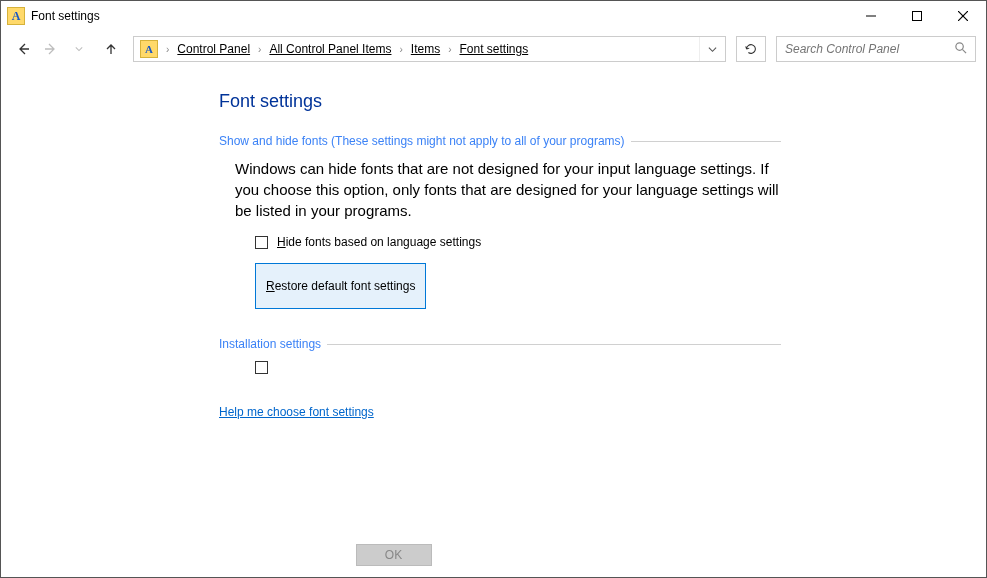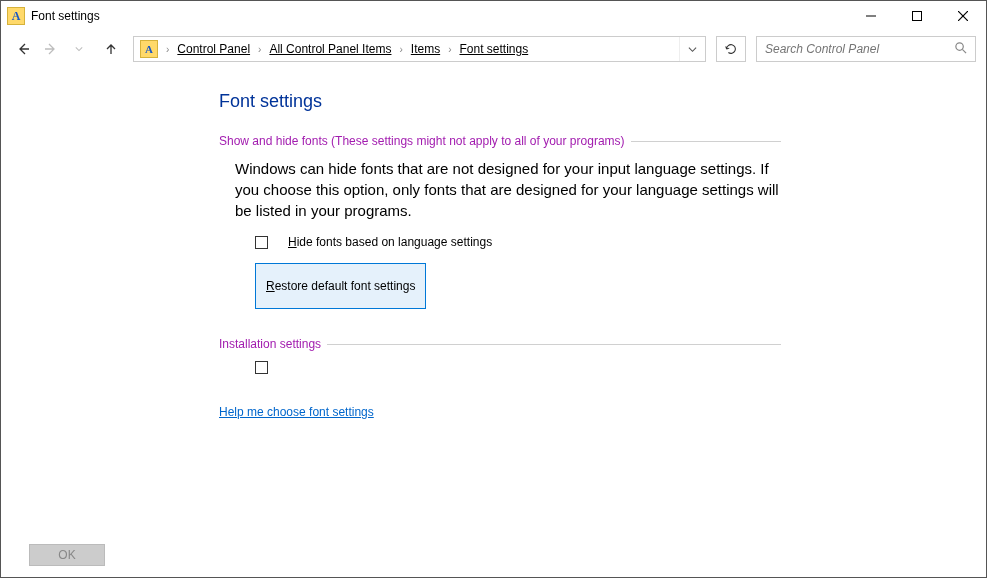--- a/index.html
+++ b/index.html
@@ -22,46 +22,46 @@
 .nav-arrow.disabled svg { stroke: #bdbdbd; }
 .nav-arrow svg { stroke: #333; fill: none; stroke-width: 1.5; }
 .nav-up { width: 24px; height: 24px; display: flex; align-items: center; justify-content: center; margin-left: 4px; }
 .addr-bar { flex: 1; height: 26px; border: 1px solid #ccc; display: flex; align-items: center; margin: 0 6px; }
 .addr-icon { width: 18px; height: 18px; background: #ffd96a; border: 1px solid #d6b23a; display: flex; align-items: center; justify-content: center; margin: 0 6px; }
 .addr-icon span { color: #1a57c4; font-weight: bold; font-family: Georgia, serif; font-size: 11px; }
 .crumb { padding: 0 6px; cursor: default; text-decoration: underline; }
 .crumb-sep { color: #888; padding: 0 2px; font-size: 10px; }
 .addr-dd { width: 26px; height: 24px; display: flex; align-items: center; justify-content: center; border-left: 1px solid #eee; margin-left: auto; }
 .refresh-btn { width: 30px; height: 26px; border: 1px solid #ccc; display: flex; align-items: center; justify-content: center; }
-.search-box { width: 220px; height: 26px; border: 1px solid #ccc; display: flex; align-items: center; margin-left: 6px; padding: 0 8px; }
+.search-box { width: 200px; height: 26px; border: 1px solid #ccc; display: flex; align-items: center; margin-left: 6px; padding: 0 8px; }
 .search-box input { border: none; outline: none; flex: 1; font-size: 12px; font-style: italic; color: #666; font-family: inherit; }
 .search-box .sicon { color: #888; font-size: 13px; }
 
 
 .content { flex: 1; padding: 24px 0 0 218px; overflow: hidden; }
 .page-title { color: #003399; font-size: 18px; font-weight: 400; margin-bottom: 22px; }
 
 .group { margin-bottom: 28px; width: 562px; }
 .group-header { display: flex; align-items: center; margin-bottom: 10px; }
-.group-header-txt { font-size: 12px; color: #a21caf; padding-right: 6px; text-align: center; }
+.group-header-txt { font-size: 12px; color: #3b82f6; padding-right: 6px; text-align: center; }
 .group-line { flex: 1; height: 1px; background: #d0d0d0; }
 .group-body { padding-left: 16px; }
 .desc { font-size: 15px; line-height: 1.4; margin-bottom: 14px; color: #000; }
-.chk-row { display: flex; align-items: center; margin: 6px 0 14px 20px; gap: 20px; }
+.chk-row { display: flex; align-items: center; margin: 6px 0 14px 20px; gap: 9px; }
 .chk { width: 13px; height: 13px; border: 1px solid #333; background: #fff; }
 .chk-label { font-size: 12px; }
 .chk-label .ul { text-decoration: underline; }
 
 .btn-restore { margin-left: 20px; padding: 15px 10px; border: 1px solid #0078d7; background: #e5f1fb; font-size: 12px; font-family: inherit; cursor: default; }
 .btn-restore .ul { text-decoration: underline; }
 
 .link { color: #0066cc; text-decoration: underline; font-size: 12px; cursor: default; display: inline-block; margin-top: 3px; }
 
 
-.footer { height: 44px; display: flex; align-items: center; justify-content: flex-start; padding-right: 200px; margin-left: 28px; }
+.footer { height: 44px; display: flex; align-items: center; justify-content: center; padding-right: 200px; }
 .ok-btn { width: 76px; height: 22px; background: #ccc; border: 1px solid #bbb; color: #888; font-size: 12px; font-family: inherit; }
 </style>
 </head>
 <body>
 
 <div class="window">
 
   <div class="titlebar">
     <div class="titlebar-icon">
         <span>A</span>

